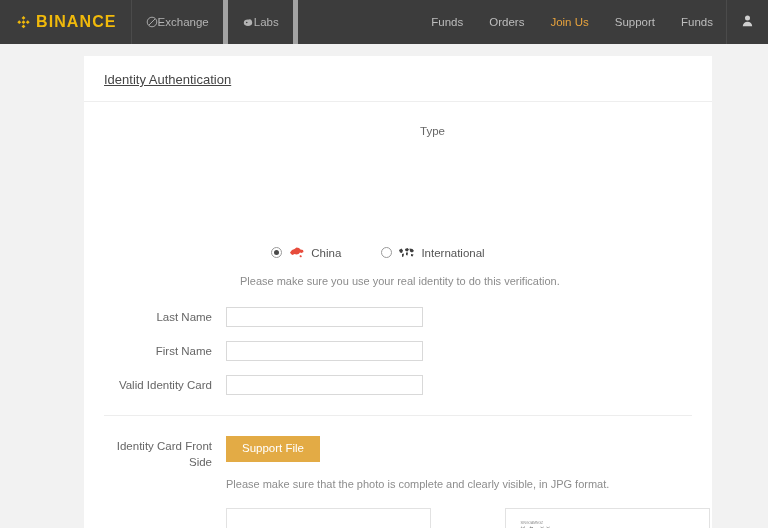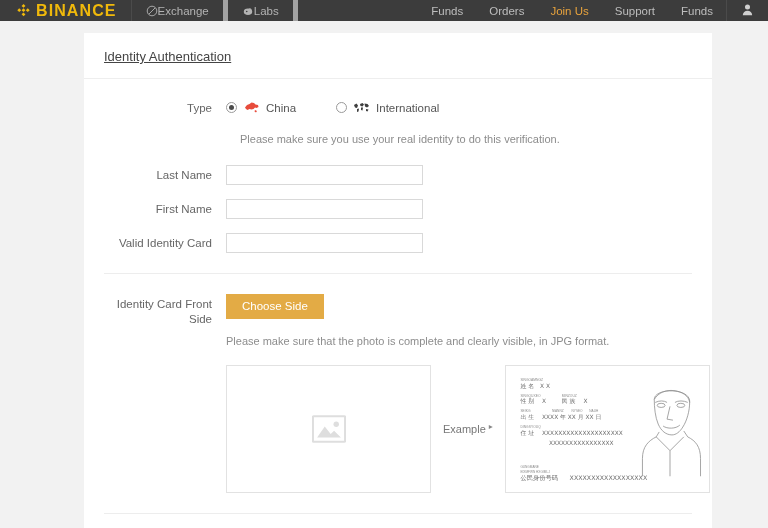--- a/index.html
+++ b/index.html
@@ -14,21 +14,21 @@
   body {
     background: #f2f2f2;
     font-family: "Liberation Sans", sans-serif;
     font-size: 12px;
     color: #555;
     -webkit-font-smoothing: antialiased;
   }
 
   
   .navbar {
-    height: 21px;
+    height: 44px;
     background: #3c3c3c;
     display: flex;
     align-items: stretch;
     position: relative;
   }
   .nav-left { display: flex; align-items: stretch; }
 
   .brand {
     display: flex;
     align-items: center;
@@ -112,21 +112,21 @@
     text-align: right;
     padding-right: 14px;
     padding-top: 3px;
     font-size: 11.5px;
     color: #666;
     line-height: 1.35;
   }
   .row-field { flex: 1 1 auto; }
 
   
-  .type-row { margin-bottom: 16px; align-items: flex-start; }
+  .type-row { margin-bottom: 16px; align-items: center; flex-direction: column; }
   .type-row .row-label { padding-top: 0; }
   .radio-group { display: flex; align-items: center; }
   .radio-opt {
     display: flex;
     align-items: center;
     gap: 6px;
     cursor: pointer;
     margin-right: 40px;
   }
   .radio-dot {
@@ -365,21 +365,21 @@
         <div class="row-field">
           <input class="text-input" type="text" value="" style="">
         </div>
       </div>
 
       <div class="divider"></div>
 
       <div class="row">
         <div class="row-label">Identity Card Front Side</div>
         <div class="row-field">
-          <button class="btn-choose">Choose Side</button>
+          <button class="btn-choose">Support File</button>
 
           <div class="upload-hint">Please make sure that the photo is complete and clearly visible, in JPG format.</div>
 
           <div class="upload-area">
 
             <div class="dropzone">
               <span class="ph-icon">
                 <svg viewBox="0 0 40 32" width="34" height="28" aria-hidden="true">
                   <rect x="1" y="1" width="38" height="30" rx="1" fill="none" stroke="#dedede" stroke-width="2.6"></rect>
                   <circle cx="28.5" cy="10.5" r="3.2" fill="#dedede"></circle>

